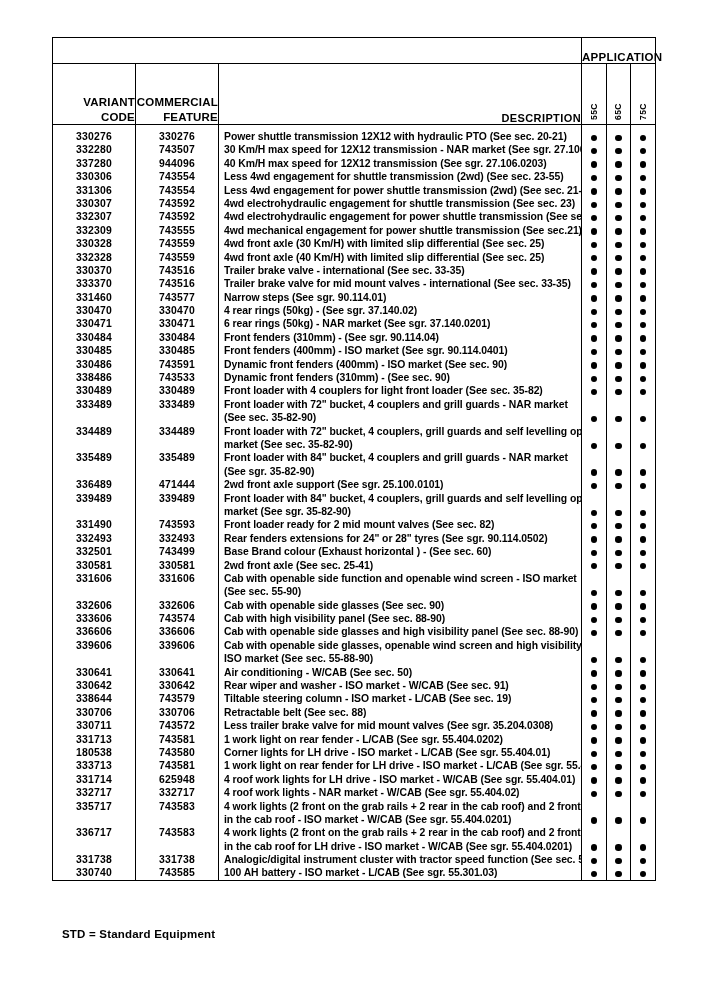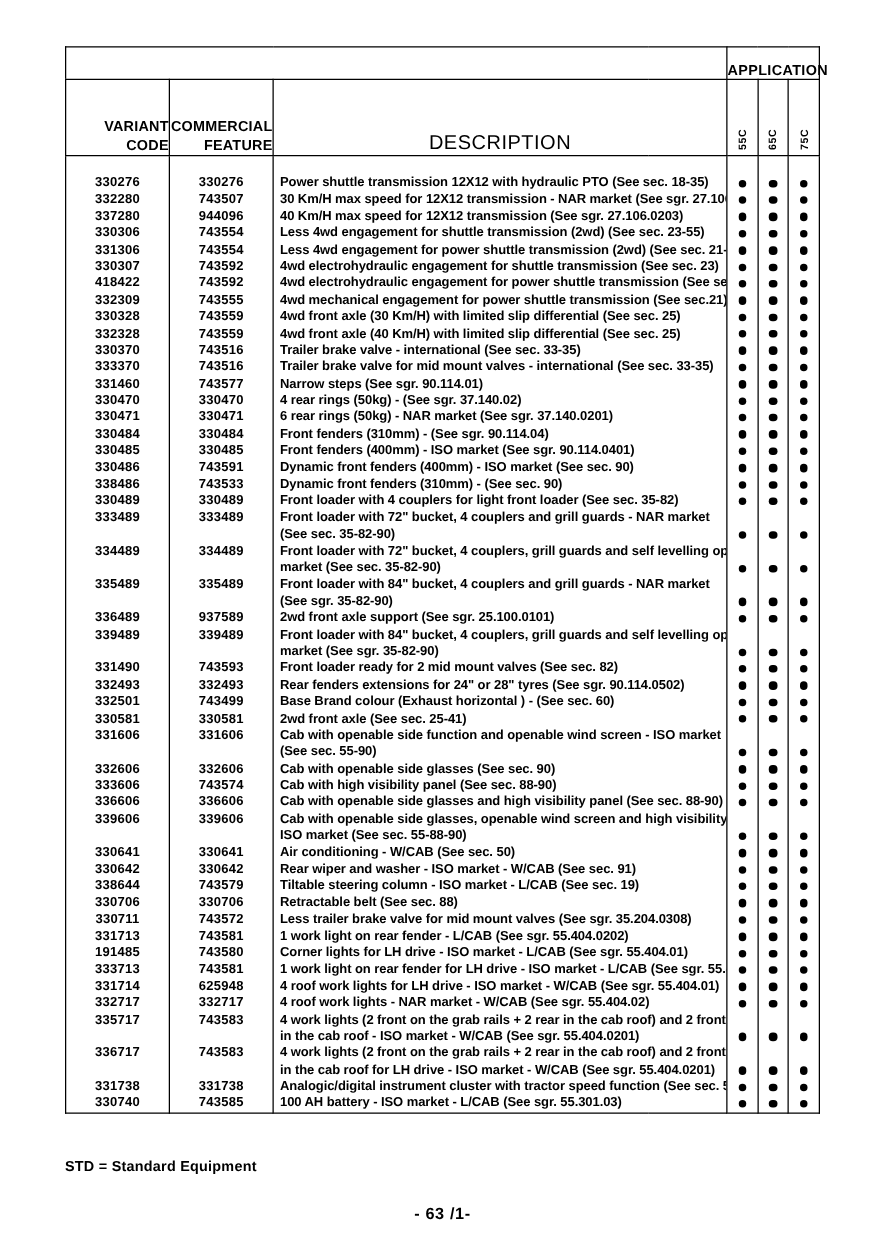--- a/index.html
+++ b/index.html
@@ -71,23 +71,23 @@
   .hdr-main {
     text-align: right;
     font-size: 11.5px;
     font-weight: bold;
     line-height: 1.25;
     height: 60px;
     vertical-align: middle;
     letter-spacing: 0.2px;
   }
   .hdr-desc {
-    text-align: center;
-    font-size: 16px;
-    font-weight: normal;
+    text-align: right;
+    font-size: 11px;
+    font-weight: bold;
     letter-spacing: 0.4px;
     vertical-align: middle;
   }
 
   .hdr-model {
     height: 60px;
     vertical-align: bottom;
     text-align: center;
     position: relative;
   }
@@ -98,21 +98,21 @@
     writing-mode: vertical-rl;
     transform: rotate(180deg);
     margin: 0 auto 4px auto;
     letter-spacing: 0.5px;
     line-height: 1;
   }
 
   
   .body-cell { padding: 0; vertical-align: top; }
 
-  .col-inner { padding-top: 5px; margin-top: 10px; }
+  .col-inner { padding-top: 5px; }
 
   .code-line, .desc-line {
     height: 13.4px;
     line-height: 13.4px;
     font-size: 10.4px;
     font-weight: bold;
     white-space: nowrap;
     overflow: hidden;
   }
   .code-line { text-align: center; letter-spacing: 0.2px; }
@@ -131,21 +131,21 @@
     height: 6.4px;
     border-radius: 50%;
     background: #000;
     vertical-align: middle;
   }
   .dot-line.empty .dot { visibility: hidden; }
 
   
   .std-note {
     position: absolute;
-    left: 52px;
+    left: 62px;
     top: 928px;
     font-size: 11.5px;
     font-weight: bold;
     letter-spacing: 0.2px;
   }
   .page-num {
     position: absolute;
     left: 0;
     top: 963px;
     width: 708px;
@@ -200,21 +200,21 @@
       <tbody id="tbody">
         <tr>
           <td class="body-cell">
               <div class="col-inner" id="col-variant">
                 <div class="code-line">330276</div>
                 <div class="code-line">332280</div>
                 <div class="code-line">337280</div>
                 <div class="code-line">330306</div>
                 <div class="code-line">331306</div>
                 <div class="code-line">330307</div>
-                <div class="code-line">418422</div>
+                <div class="code-line">332307</div>
                 <div class="code-line">332309</div>
                 <div class="code-line">330328</div>
                 <div class="code-line">332328</div>
                 <div class="code-line">330370</div>
                 <div class="code-line">333370</div>
                 <div class="code-line">331460</div>
                 <div class="code-line">330470</div>
                 <div class="code-line">330471</div>
                 <div class="code-line">330484</div>
                 <div class="code-line">330485</div>
@@ -240,21 +240,21 @@
                 <div class="code-line">333606</div>
                 <div class="code-line">336606</div>
                 <div class="code-line">339606</div>
                 <div class="code-line empty">&nbsp;</div>
                 <div class="code-line">330641</div>
                 <div class="code-line">330642</div>
                 <div class="code-line">338644</div>
                 <div class="code-line">330706</div>
                 <div class="code-line">330711</div>
                 <div class="code-line">331713</div>
-                <div class="code-line">191485</div>
+                <div class="code-line">180538</div>
                 <div class="code-line">333713</div>
                 <div class="code-line">331714</div>
                 <div class="code-line">332717</div>
                 <div class="code-line">335717</div>
                 <div class="code-line empty">&nbsp;</div>
                 <div class="code-line">336717</div>
                 <div class="code-line empty">&nbsp;</div>
                 <div class="code-line">331738</div>
                 <div class="code-line">330740</div>
               </div>
@@ -280,21 +280,21 @@
                 <div class="code-line">330485</div>
                 <div class="code-line">743591</div>
                 <div class="code-line">743533</div>
                 <div class="code-line">330489</div>
                 <div class="code-line">333489</div>
                 <div class="code-line empty">&nbsp;</div>
                 <div class="code-line">334489</div>
                 <div class="code-line empty">&nbsp;</div>
                 <div class="code-line">335489</div>
                 <div class="code-line empty">&nbsp;</div>
-                <div class="code-line">937589</div>
+                <div class="code-line">471444</div>
                 <div class="code-line">339489</div>
                 <div class="code-line empty">&nbsp;</div>
                 <div class="code-line">743593</div>
                 <div class="code-line">332493</div>
                 <div class="code-line">743499</div>
                 <div class="code-line">330581</div>
                 <div class="code-line">331606</div>
                 <div class="code-line empty">&nbsp;</div>
                 <div class="code-line">332606</div>
                 <div class="code-line">743574</div>
@@ -314,21 +314,21 @@
                 <div class="code-line">743583</div>
                 <div class="code-line empty">&nbsp;</div>
                 <div class="code-line">743583</div>
                 <div class="code-line empty">&nbsp;</div>
                 <div class="code-line">331738</div>
                 <div class="code-line">743585</div>
               </div>
             </td>
           <td class="body-cell" colspan="2">
               <div class="col-inner" id="col-desc">
-                <div class="desc-line">Power shuttle transmission 12X12 with hydraulic PTO (See sec. 18-35)</div>
+                <div class="desc-line">Power shuttle transmission 12X12 with hydraulic PTO (See sec. 20-21)</div>
                 <div class="desc-line">30 Km/H max speed for 12X12 transmission - NAR market (See sgr. 27.106.0202)</div>
                 <div class="desc-line">40 Km/H max speed for 12X12 transmission (See sgr. 27.106.0203)</div>
                 <div class="desc-line">Less 4wd engagement for shuttle transmission (2wd) (See sec. 23-55)</div>
                 <div class="desc-line">Less 4wd engagement for power shuttle transmission (2wd) (See sec. 21-23-55)</div>
                 <div class="desc-line">4wd electrohydraulic engagement for shuttle transmission (See sec. 23)</div>
                 <div class="desc-line">4wd electrohydraulic engagement for power shuttle transmission (See sec. 21)</div>
                 <div class="desc-line">4wd mechanical engagement for power shuttle transmission (See sec.21)</div>
                 <div class="desc-line">4wd front axle (30 Km/H) with limited slip differential (See sec. 25)</div>
                 <div class="desc-line">4wd front axle (40 Km/H) with limited slip differential (See sec. 25)</div>
                 <div class="desc-line">Trailer brake valve - international (See sec. 33-35)</div>
@@ -559,15 +559,14 @@
                 <div class="dot-line"><span class="dot"></span></div>
               </div>
             </td>
         </tr>
       </tbody>
     </table>
   </div>
 
   <div class="std-note">STD = Standard Equipment</div>
 
-  <div class="page-num">- 63 /1-</div>
 
 </div>
 
 </body></html>

